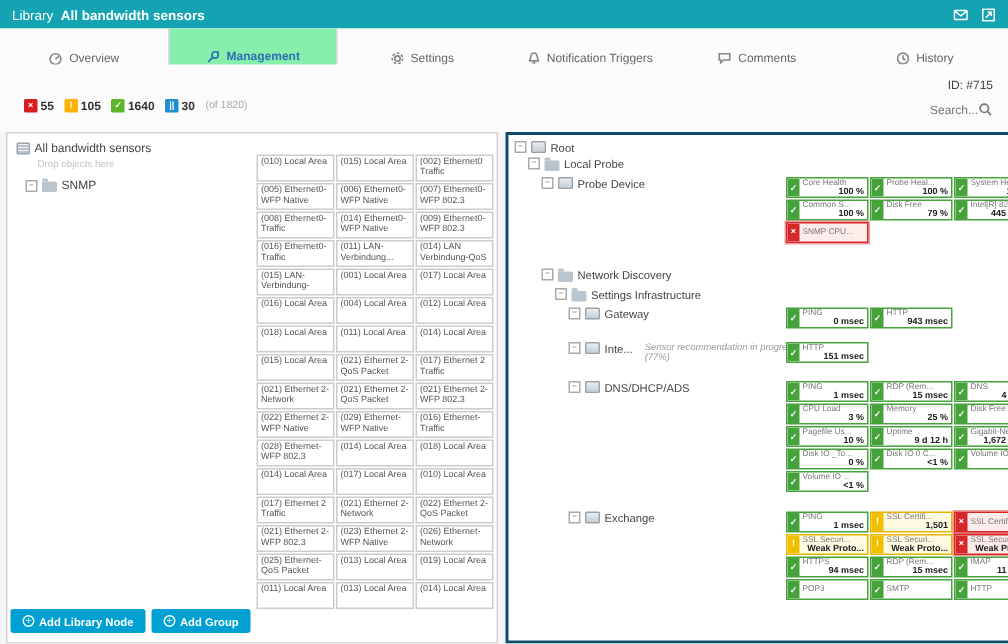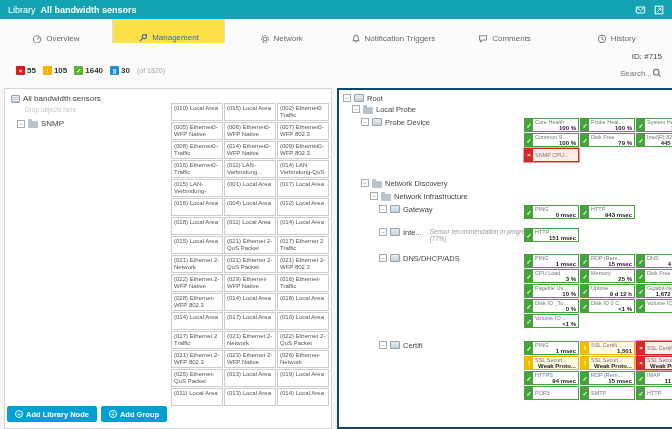--- a/index.html
+++ b/index.html
@@ -13,21 +13,21 @@
   .hdr-title{font-size:9px;font-weight:bold;}
   .hdr-icons{margin-left:auto;display:flex;gap:8px;align-items:center;}
   .hdr-icons svg{display:block;}
 
   
   .tabs{position:absolute;top:19px;left:0;right:0;height:40px;background:#fcfcfc;
     border-bottom:1px solid #ddd;display:flex;}
   .tab{flex:1;display:flex;align-items:center;justify-content:center;gap:4px;
     font-size:8px;color:#666;cursor:pointer;}
   .tab svg{stroke:#888;fill:none;stroke-width:1.1;}
-  .tab.active{color:#2d6fb5;font-weight:normal;background:#fde047;
+  .tab.active{color:#2d6fb5;font-weight:bold;background:#86efac;
     border-left:1px solid #ddd;border-right:1px solid #ddd;border-bottom:2px solid #2d6fb5;}
   .tab.active svg{stroke:#2d6fb5;}
 
   
   .toolbar{position:absolute;top:43px;left:0;right:0;height:45px;background:#fbfbfb;}
   .counts{position:absolute;left:16px;top:23px;display:flex;align-items:center;gap:7px;}
   .count{display:flex;align-items:center;gap:2px;font-size:8px;font-weight:bold;color:#333;}
   .count-ico{width:9px;height:9px;border-radius:1px;display:inline-flex;align-items:center;
     justify-content:center;color:#fff;font-size:6px;font-weight:bold;line-height:1;}
   .of-total{font-size:7px;color:#aaa;font-weight:normal;}
@@ -125,21 +125,21 @@
         <circle cx="6.4" cy="3.6" r="2.1"></circle>
         <path d="M7.6 2.4 L8.8 1.2"></path>
       </svg>
     <span>Management</span>
   </div>
   <div class="tab">
     <svg width="10" height="10" viewBox="0 0 10 10">
         <circle cx="5" cy="5" r="1.8"></circle>
         <circle cx="5" cy="5" r="3.5" stroke-dasharray="1.8 1.3"></circle>
       </svg>
-    <span>Network</span>
+    <span>Settings</span>
   </div>
   <div class="tab">
     <svg width="10" height="10" viewBox="0 0 10 10">
         <path d="M5 1.3 C3.4 1.3 2.9 2.6 2.8 4 L2.2 6.6 L7.8 6.6 L7.2 4 C7.1 2.6 6.6 1.3 5 1.3 Z"></path>
         <path d="M4.2 7.5 a0.9 0.9 0 0 0 1.6 0"></path>
       </svg>
     <span>Notification Triggers</span>
   </div>
   <div class="tab">
     <svg width="10" height="10" viewBox="0 0 10 10">
@@ -333,21 +333,21 @@
         <div class="node-label" style="padding-left: 20px;">
           <span class="expander">−</span>
           <span class="ico ico-group"></span>
           <span class="node-name">Network Discovery</span>
         </div>
       </div>
       <div class="node" style="margin-bottom: 4px;">
         <div class="node-label" style="padding-left: 29px;">
           <span class="expander">−</span>
           <span class="ico ico-group"></span>
-          <span class="node-name">Network Infrastructure</span>
+          <span class="node-name">Settings Infrastructure</span>
         </div>
       </div>
       <div class="node" style="margin-bottom: 6px; min-height: 17px;">
         <div class="node-label" style="padding-left: 38px;">
           <span class="expander">−</span>
           <span class="ico ico-device"></span>
           <span class="node-name">Gateway</span>
         </div>
         <div class="chips">
           <div class="chip-row">
@@ -494,21 +494,21 @@
                 <span class="chip-val">&lt;1 %</span>
               </span>
             </div>
           </div>
         </div>
       </div>
       <div class="node" style="margin-bottom: 0px; min-height: 62px;">
         <div class="node-label" style="padding-left: 38px;">
           <span class="expander">−</span>
           <span class="ico ico-device"></span>
-          <span class="node-name">Certifi</span>
+          <span class="node-name">Exchange</span>
         </div>
         <div class="chips">
           <div class="chip-row">
             <div class="chip up">
               <span class="chip-ico">✓</span>
               <span class="chip-body">
                 <span class="chip-name">PING</span>
                 <span class="chip-val">1 msec</span>
               </span>
             </div>

